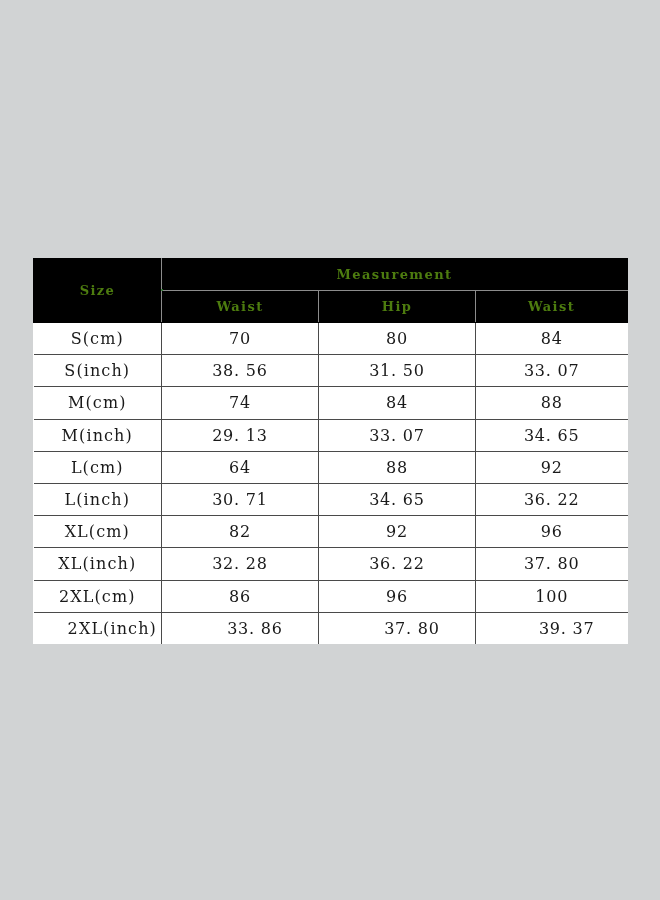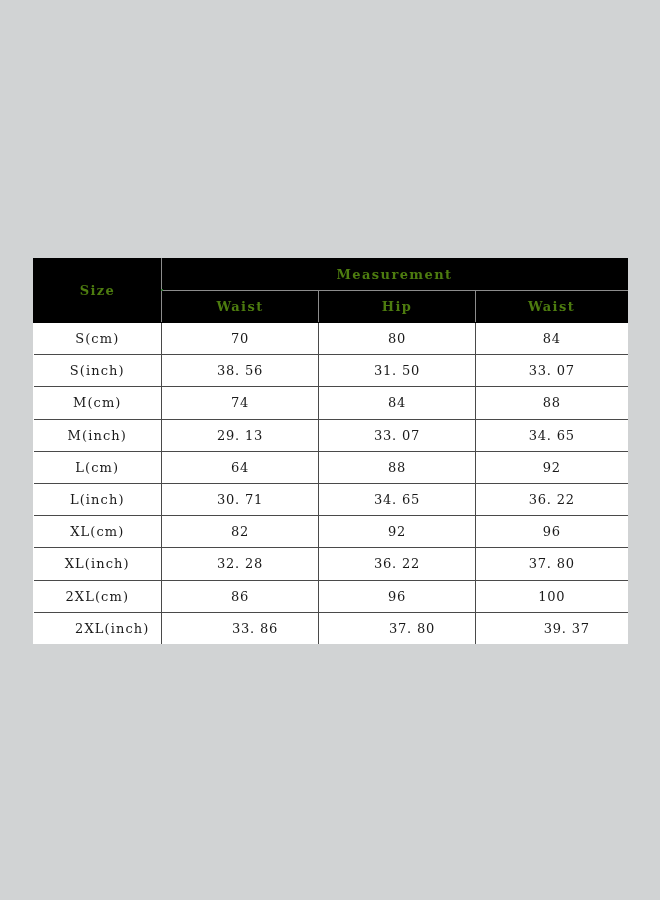--- a/index.html
+++ b/index.html
@@ -65,21 +65,21 @@
   }
   th.sub-head.last {
     border-right: 1px solid #000000 !important;
   }
 
   
   table.size-chart tbody td {
     height: 32.2px;
     text-align: center;
     vertical-align: middle;
-    font-size: 13px;
+    font-size: 16px;
     color: #1a1a1a;
     background: #ffffff;
     border-bottom: 1.5px solid #4a4a4a;
     border-right: 1.5px solid #4a4a4a;
     letter-spacing: 0.8px;
     white-space: nowrap;
   }
 
   table.size-chart tbody td.cell-last {
     border-right: none;

